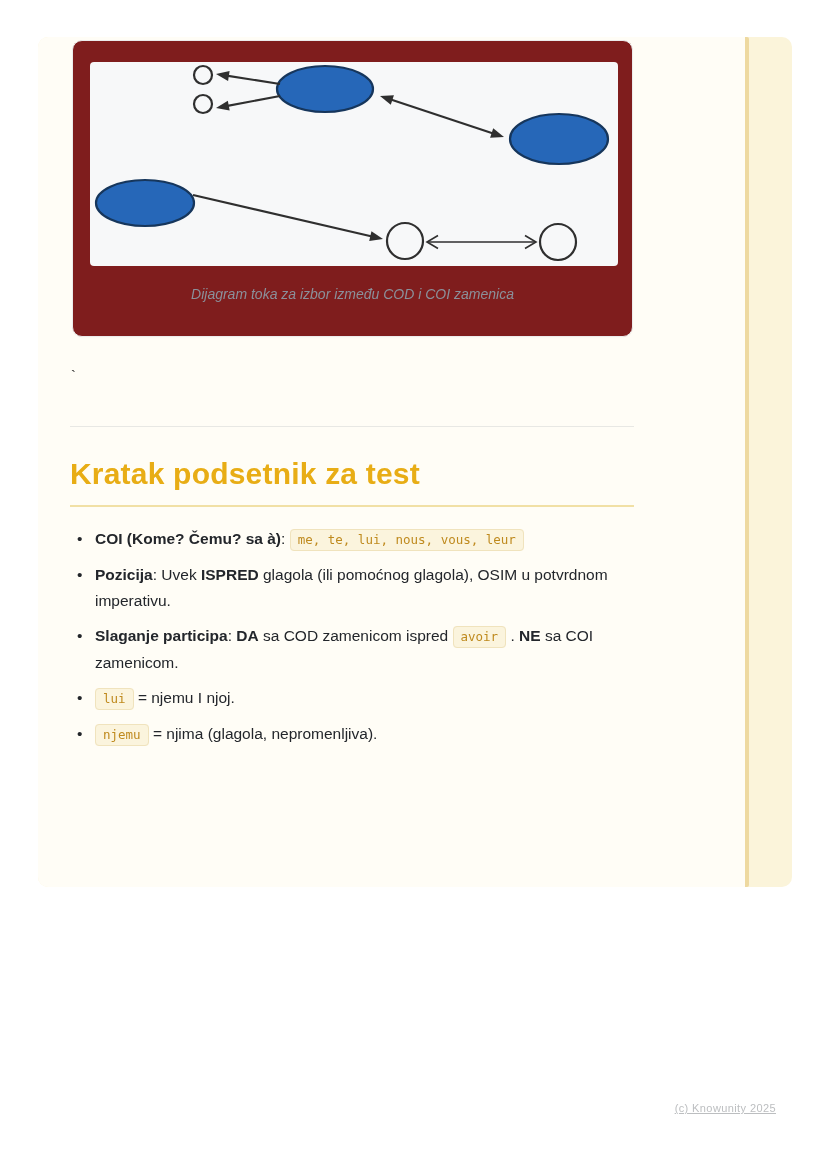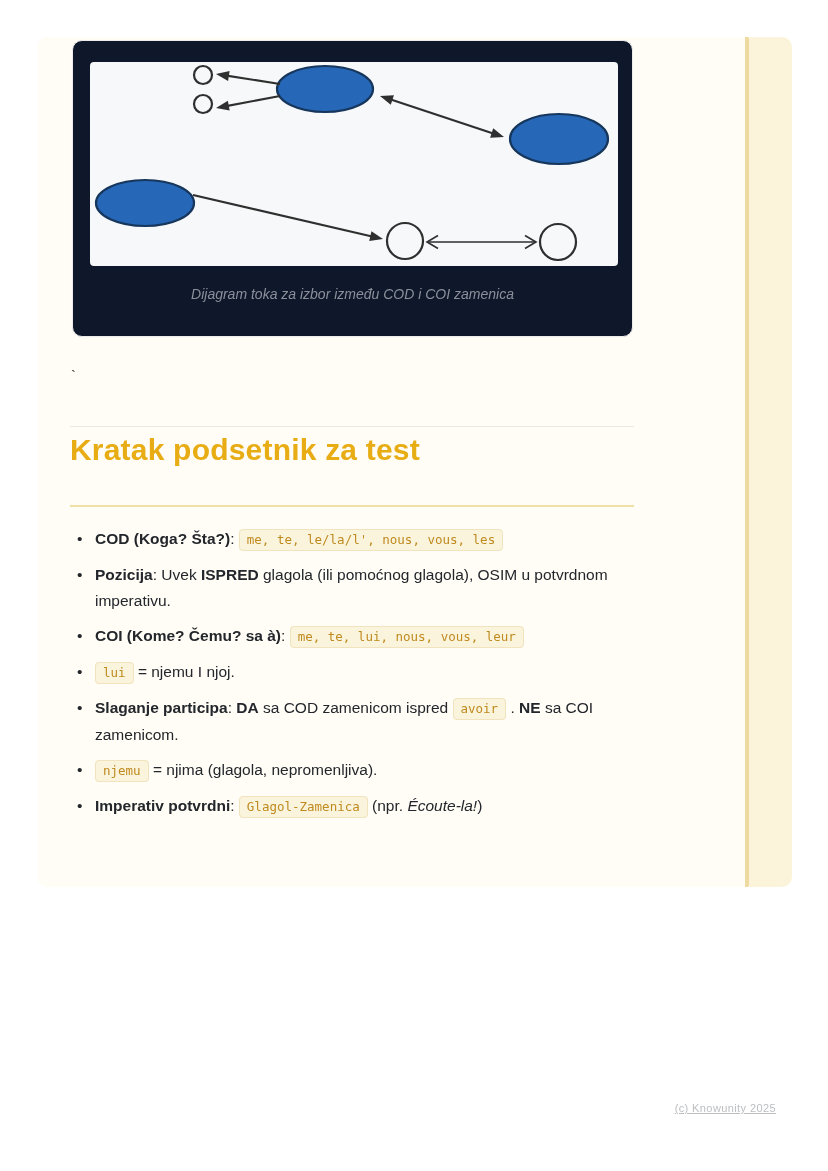--- a/index.html
+++ b/index.html
@@ -14,42 +14,42 @@
     background:var(--strip,#fbf4da); border-radius:10px;
   }
   .panel {
     position:absolute; left:0; top:0; width:707px; height:850px;
     background:var(--sheet,#fffdf6);
     border-right:4px solid var(--edge,#eed9a0);
     border-radius:10px 2px 2px 10px;
   }
   .figure-card {
     position:absolute; left:34px; top:3px; width:559px; height:295px;
-    background:#0f172a; border:1px solid #ececec; border-radius:10px;
+    background:#7f1d1d; border:1px solid #ececec; border-radius:10px;
     box-shadow:0 1px 2px rgba(0,0,0,0.02);
     margin:0;
   }
   .diagram-box {
     position:absolute; left:17px; top:21px; width:528px; height:204px;
     background:#f7f8f9; border-radius:4px;
   }
   .diagram-box svg { width:100%; height:100%; display:block; }
   .figure-card figcaption {
     position:absolute; left:0; right:0; top:245px;
     text-align:center; font-style:italic; font-size:14px; color:#8b909a;
   }
   .stray {
     position:absolute; left:33px; top:330px; font-size:15px; color:#2b2b2b;
   }
   .divider {
     position:absolute; left:32px; top:389px; width:564px; height:1px;
     background:#e8e8e4;
   }
   .heading {
-    position:absolute; left:32px; top:396px; margin:0;
+    position:absolute; left:32px; top:420px; margin:0;
     font-size:30px; font-weight:700; color:var(--heading,#e8ad15);
     letter-spacing:0.2px;
   }
   .gold-rule {
     position:absolute; left:32px; top:468px; width:564px; height:2px;
     background:var(--rule,#f1e0a5);
   }
   .reminder-list {
     position:absolute; left:32px; top:489px; width:572px;
     margin:0; padding:0; list-style:none;
@@ -121,25 +121,23 @@
     </figure>
 
     <div class="stray">`</div>
 
     <div class="divider"></div>
 
     <h1 class="heading">Kratak podsetnik za test</h1>
     <div class="gold-rule"></div>
 
     <ul class="reminder-list">
-        <li><strong>COD (Koga? Šta?)</strong><span>: </span><code class="badge">me, te, le/la/l', nous, vous, les</code></li>
+        <li><strong>COI (Kome? Čemu? sa à)</strong><span>: </span><code class="badge">me, te, lui, nous, vous, leur</code></li>
         <li><strong>Pozicija</strong><span>: Uvek </span><strong>ISPRED</strong><span> glagola (ili pomoćnog glagola), OSIM u potvrdnom imperativu.</span></li>
-        <li><strong>COI (Kome? Čemu? sa à)</strong><span>: </span><code class="badge">me, te, lui, nous, vous, leur</code></li>
+        <li><strong>Slaganje participa</strong><span>: </span><strong>DA</strong><span> sa COD zamenicom ispred </span><code class="badge">avoir</code><span> . </span><strong>NE</strong><span> sa COI zamenicom.</span></li>
         <li><code class="badge">lui</code><span> = njemu I njoj.</span></li>
-        <li><strong>Slaganje participa</strong><span>: </span><strong>DA</strong><span> sa COD zamenicom ispred </span><code class="badge">avoir</code><span> . </span><strong>NE</strong><span> sa COI zamenicom.</span></li>
         <li><code class="badge">njemu</code><span> = njima (glagola, nepromenljiva).</span></li>
-        <li><strong>Imperativ potvrdni</strong><span>: </span><code class="badge">Glagol-Zamenica</code><span> (npr. </span><em>Écoute-la!</em><span>)</span></li>
       </ul>
 
   </div>
 </div>
 
 <div class="footer">(c) Knowunity 2025</div>
 
 </body></html>

